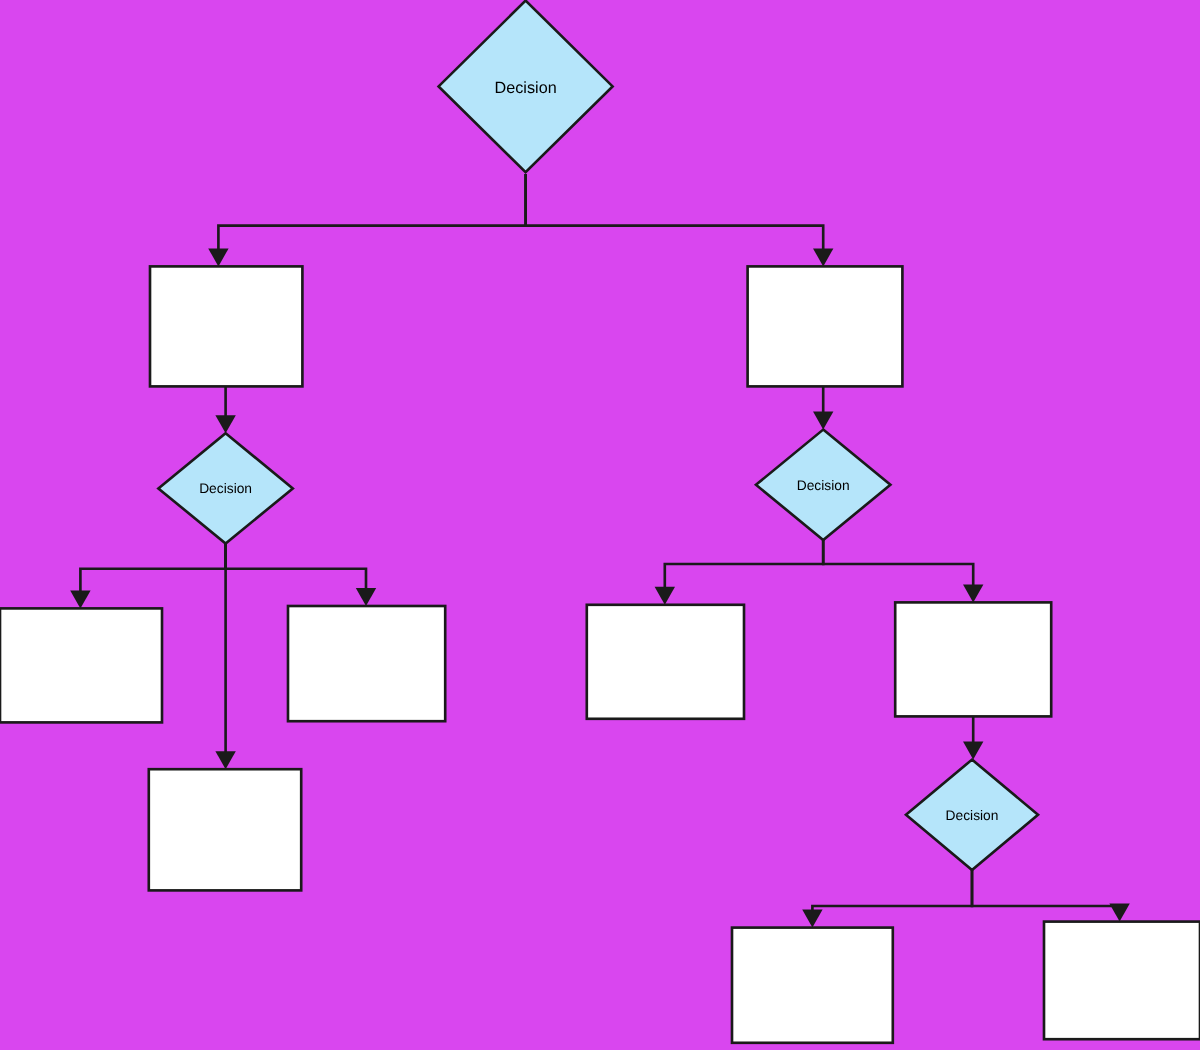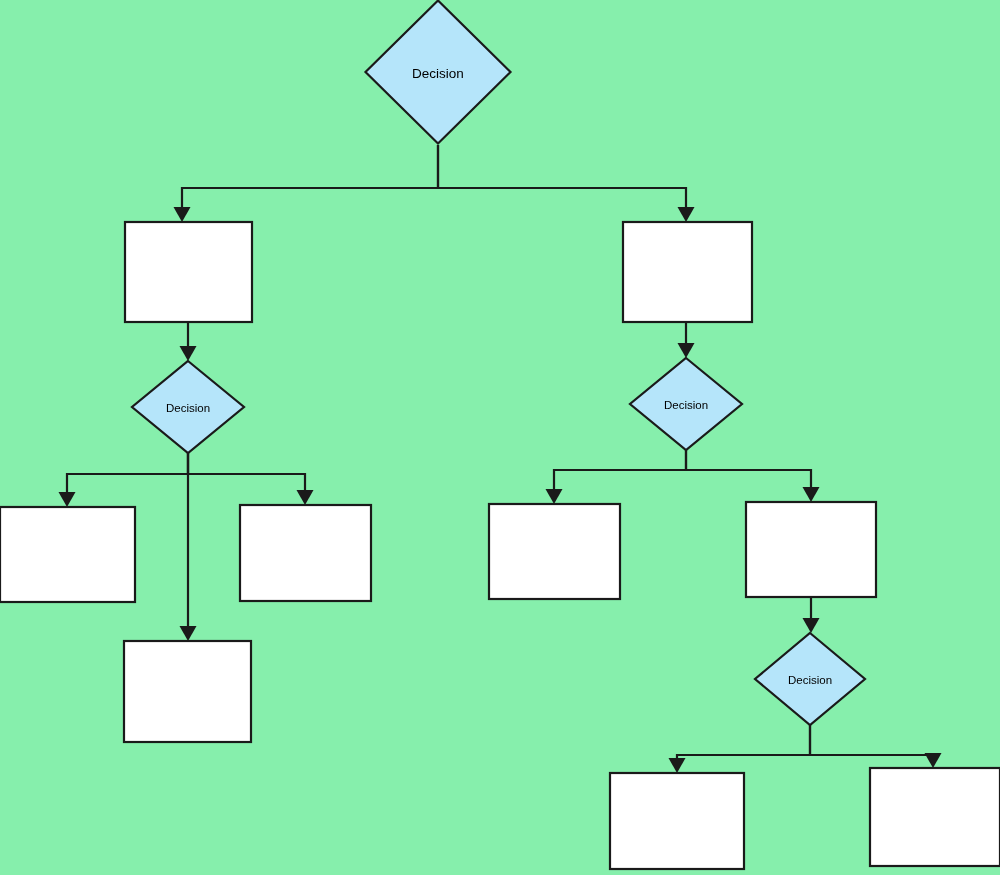--- a/index.html
+++ b/index.html
@@ -4,21 +4,21 @@
 <style>
   html, body {
     margin: 0;
     padding: 0;
     background: #ffffff;
   }
   #canvas {
     position: relative;
     width: 1000px;
     height: 875px;
-    background: #86efac;
+    background: #d946ef;
     font-family: "Liberation Sans", sans-serif;
     overflow: hidden;
   }
   svg.flow {
     position: absolute;
     top: 0;
     left: 0;
     width: 1000px;
     height: 875px;
     display: block;

